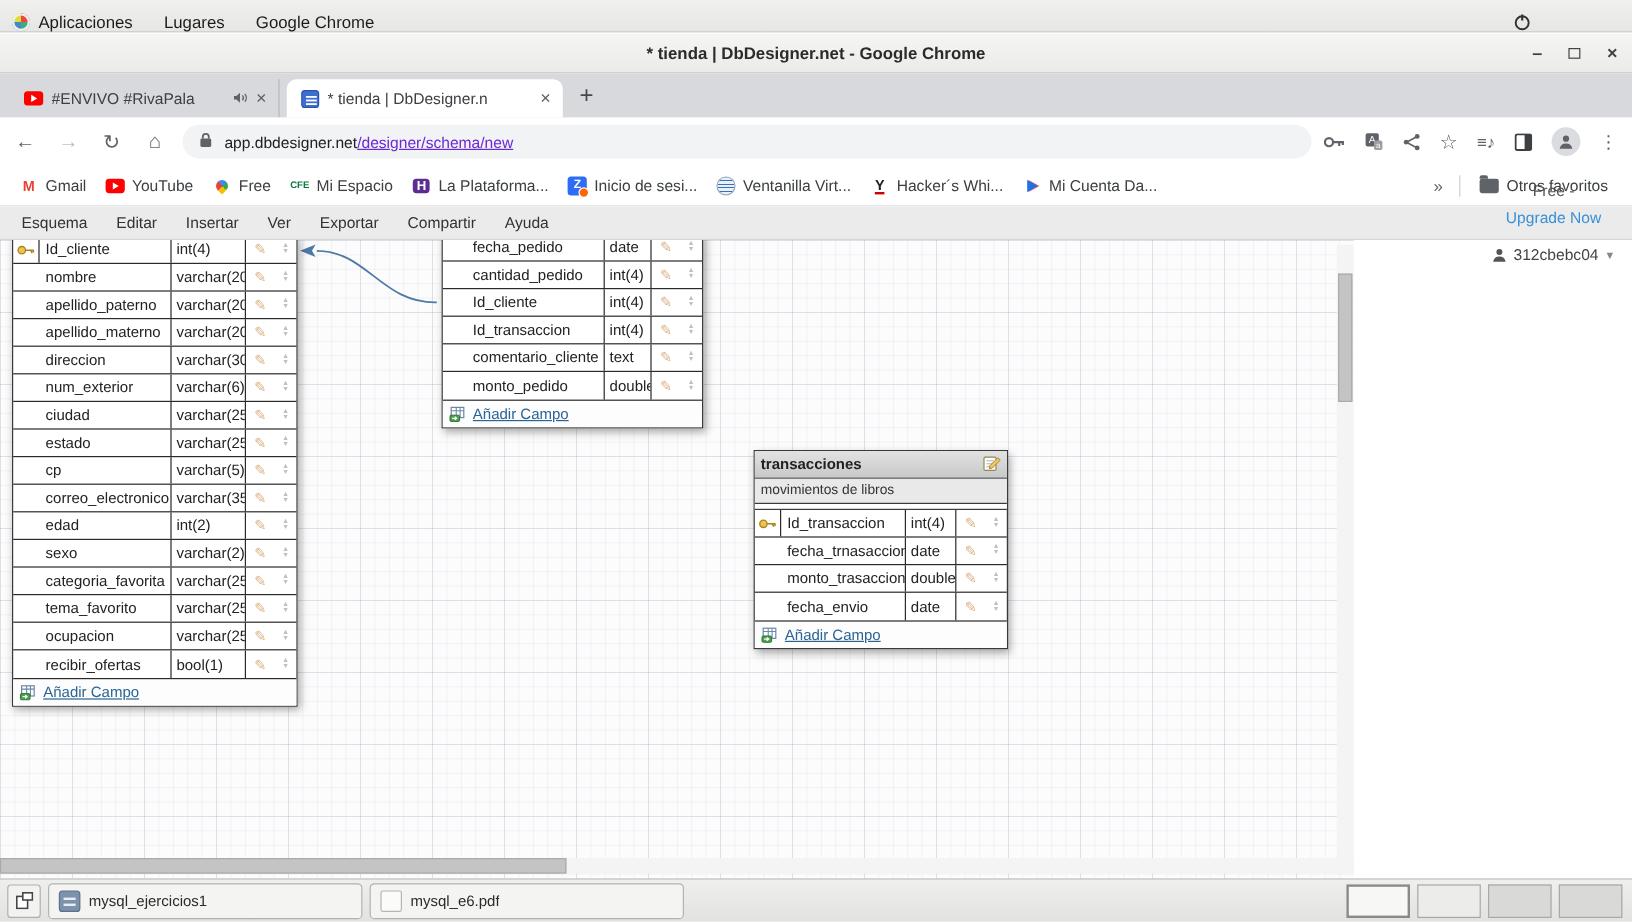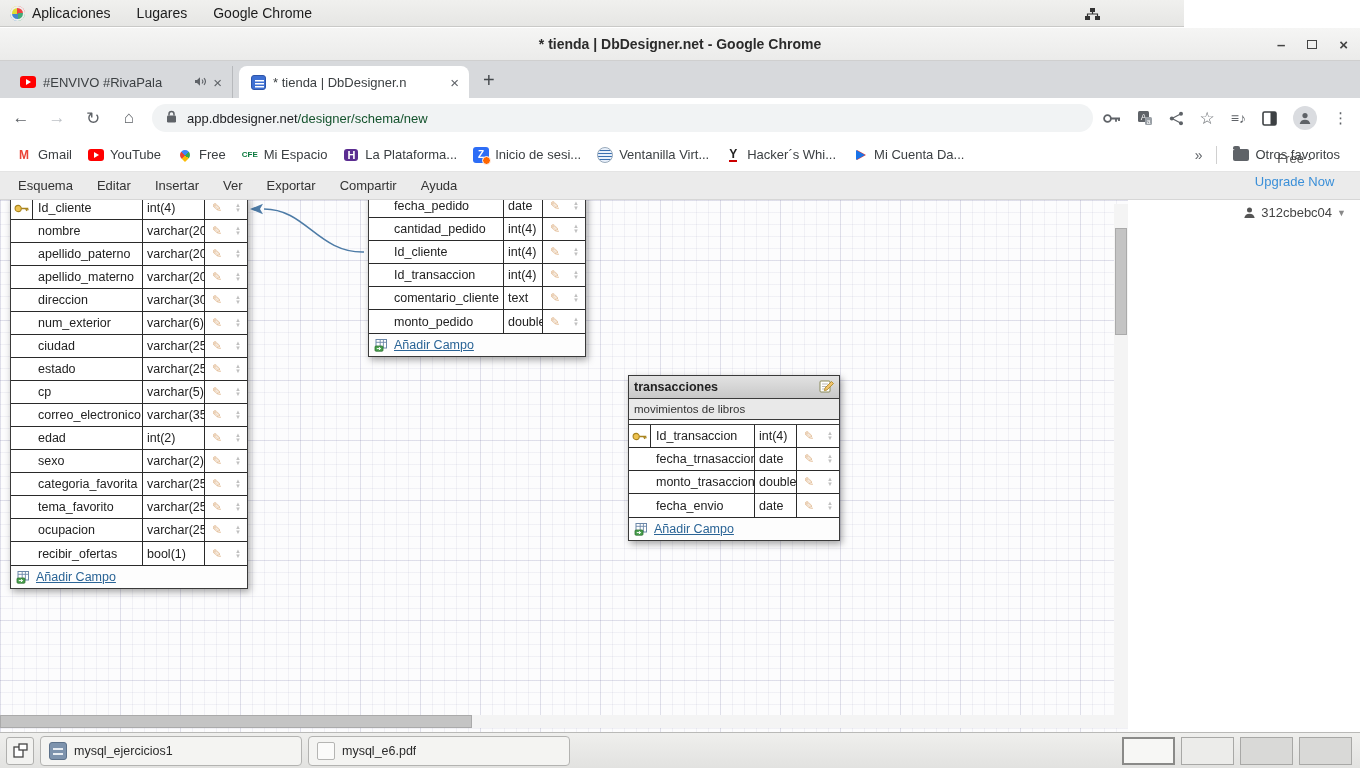--- a/index.html
+++ b/index.html
@@ -1,22 +1,22 @@
 <!DOCTYPE html>
 <html><head>
 <meta charset="utf-8">
 <style>
   * { margin:0; padding:0; box-sizing:border-box; }
   html,body { width:1360px; height:768px; overflow:hidden;
     font-family:"Liberation Sans", sans-serif; background:#fff; }
 
   
-  .gnome-bar { position:absolute; left:0; top:0; width:1184px; height:27px;
+  .gnome-bar { position:absolute; left:0; top:0; width:1360px; height:27px;
     background:linear-gradient(#f0f0ee,#e6e6e4); border-bottom:1px solid #c9c9c7;
-    display:flex; align-items:center; font-size:14px; color:#1c1c1c; }
+    display:flex; align-items:flex-end; font-size:14px; color:#1c1c1c; }
   .gnome-left { display:flex; align-items:center; gap:26px; padding-left:10px; }
   .gnome-menu { display:flex; align-items:center; gap:7px; cursor:default; }
   .distro-logo { width:15px; height:15px; border-radius:50%;
     background:conic-gradient(#e44 0 25%, #4a7 25% 50%, #48c 50% 75%, #dd3 75% 100%);
     box-shadow:inset 0 0 0 2px #eee; }
   .gnome-right { margin-left:auto; display:flex; align-items:center; gap:18px; padding-right:30px;flex-direction:column; }
   .gnome-right svg { display:block; }
 
   
   .titlebar { position:absolute; left:0; top:28px; width:1360px; height:33px;
@@ -46,21 +46,21 @@
     background-position:3px 4px,3px 7px,3px 10px; border:1px solid #2d54a8; }
   .newtab-btn { font-size:20px; color:#45494d; margin:0 0 6px 14px; }
 
   
   .toolbar { position:absolute; left:0; top:98px; width:1360px; height:40px; background:#fff;
     display:flex; align-items:center; }
   .nav-btn { width:30px; text-align:center; font-size:17px; color:#5f6368; margin-left:6px; }
   .nav-btn.disabled { color:#bdc1c6; }
   .omnibox { flex:1; height:28px; margin:0 10px 0 8px; background:#f1f3f4; border-radius:14px;
     display:flex; align-items:center; padding:0 14px; gap:10px; font-size:13px; color:#202124; }
-  .omni-path { color:#14532d; }
+  .omni-path { color:#6d28d9;text-decoration:underline; }
   .tb-icons { display:flex; align-items:center; gap:16px; padding-right:12px; color:#5f6368; }
   .tb-icons svg { display:block; }
   .avatar-circle { width:24px; height:24px; border-radius:50%; background:#dadce0;
     display:flex; align-items:center; justify-content:center; }
   .dots { font-size:15px; color:#5f6368; }
 
   
   .bookmarks { position:absolute; left:0; top:138px; width:1360px; height:34px; background:#fff;
     border-bottom:1px solid #e4e4e4; display:flex; align-items:center; font-size:13px; color:#3c4043; }
   .bm-list { display:flex; align-items:center; gap:4px; padding-left:10px; }

